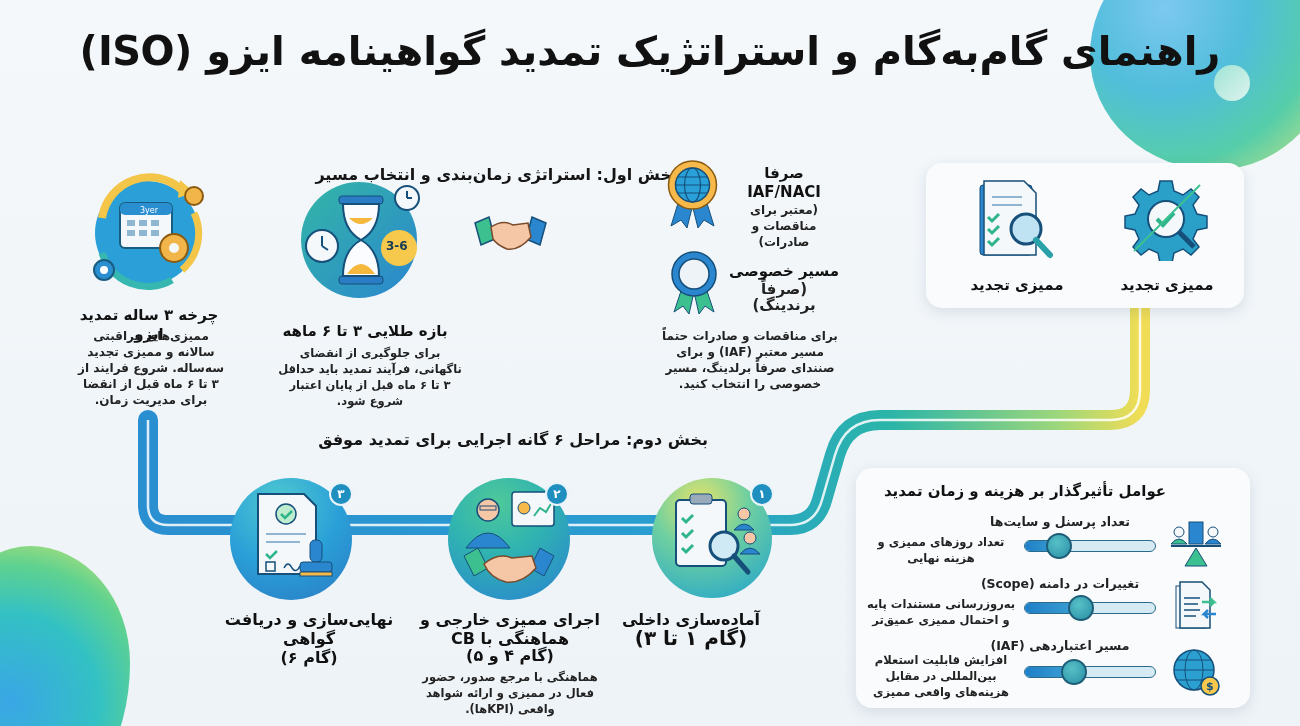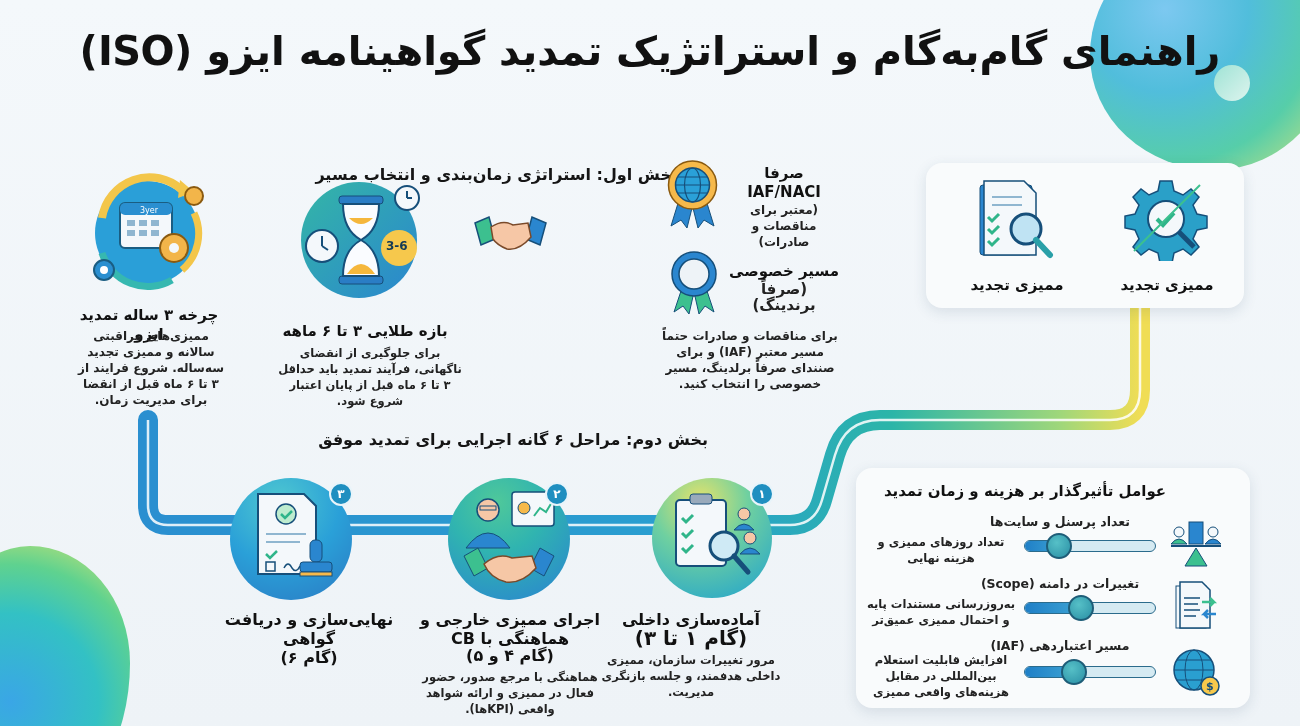--- a/index.html
+++ b/index.html
@@ -257,21 +257,20 @@
     <rect x="80" y="62" width="12" height="22" rx="5" fill="#2a86cf" stroke="#164f7a"></rect>
     <rect x="70" y="84" width="32" height="10" rx="3" fill="#2a86cf" stroke="#164f7a"></rect>
     <rect x="70" y="94" width="32" height="4" fill="#f6b94a" stroke="#164f7a"></rect>
   </svg>
 </div>
 <div class="badge-num" style="left:329px; top:482px;">۳</div>
 
 <div class="txt" style="left:596px; top:610px; width:190px;">
   <div class="h-strong" style="font-size:16px;">آماده‌سازی داخلی</div>
   <div class="h-strong" style="font-size:20px;">(گام ۱ تا ۳)</div>
-  <div class="p-small" style="margin-top:4px;">مرور تغییرات سازمان، ممیزی داخلی هدفمند، و جلسه بازنگری مدیریت.</div>
 </div>
 <div class="txt" style="left:410px; top:610px; width:200px;">
   <div class="h-strong" style="font-size:16px;">اجرای ممیزی خارجی و هماهنگی با CB</div>
   <div class="h-strong" style="font-size:16px; margin-top:-2px;">(گام ۴ و ۵)</div>
   <div class="p-small" style="margin-top:4px;">هماهنگی با مرجع صدور، حضور فعال در ممیزی و ارائه شواهد واقعی (KPIها).</div>
 </div>
 <div class="txt" style="left:198px; top:610px; width:222px;">
   <div class="h-strong" style="font-size:16px;">نهایی‌سازی و دریافت گواهی</div>
   <div class="h-strong" style="font-size:16px;">(گام ۶)</div>
 </div>

